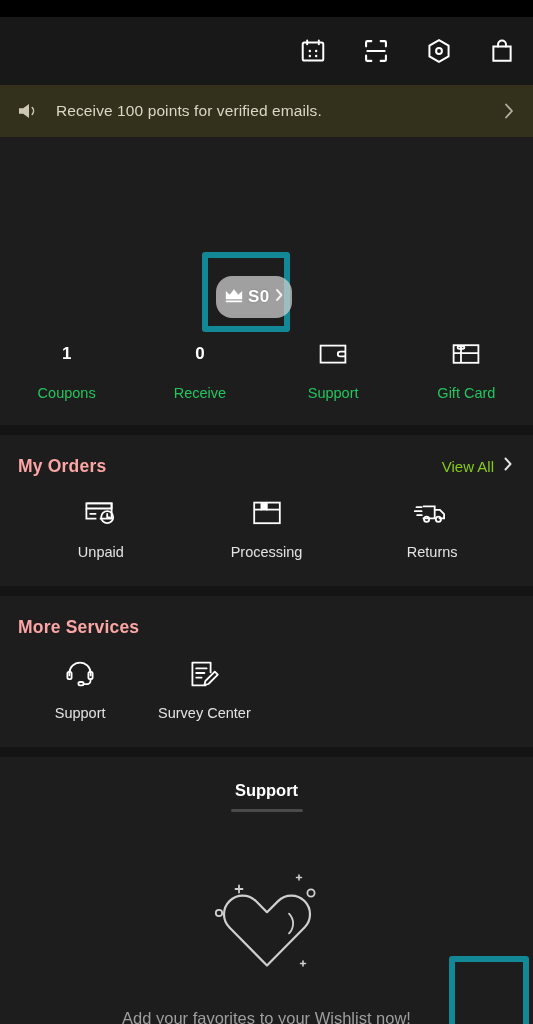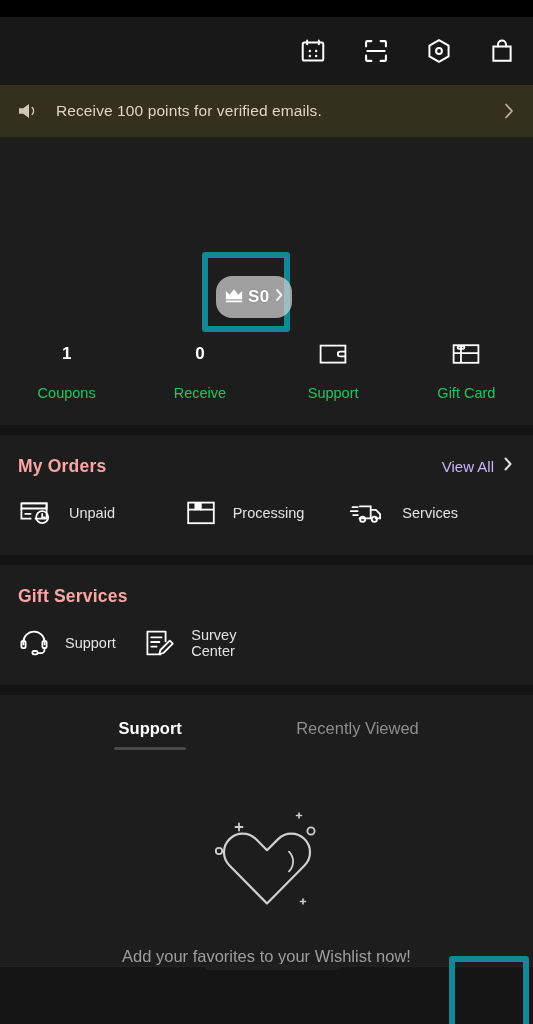--- a/index.html
+++ b/index.html
@@ -92,25 +92,25 @@
   .profile-wrap { position:relative; height:288px; flex:0 0 288px; background:#1d1d1d; }
 
   
   .section { background:#1d1d1d; padding:0 18px; }
   .section-head {
     display:flex; align-items:center; justify-content:space-between;
     height:62px;
   }
   .section-title { color:#fca5a5; font-size:17.5px; font-weight:bold; letter-spacing:.2px; }
   .viewall { display:flex; align-items:center; gap:7px; }
-  .viewall-text { color:#c4b5fd; font-size:15px; }
+  .viewall-text { color:#84cc16; font-size:15px; }
 
   .grid4 { display:flex; padding-bottom:26px; }
   .grid4.left-two { justify-content:space-between; }
-  .cell { flex:1; display:flex; align-items:center; gap:15px; }
+  .cell { flex:1; display:flex; flex-direction:column; align-items:center; gap:15px; }
   .cell-ico { height:32px; display:flex; align-items:center; justify-content:center; }
   .cell-label { color:#e3e3e3; font-size:14.5px; }
 
   
   .wishlist { flex:1; background:#1d1d1d; display:flex; flex-direction:column; }
   .tabs { display:flex; justify-content:center; gap:110px; height:70px; align-items:center; padding-top:8px; }
   .tab { display:flex; flex-direction:column; align-items:center; gap:9px; }
   .tab-label { font-size:16.5px; color:#8e8e8e; }
   .tab.active .tab-label { color:#fff; font-weight:bold; }
   .tab-underline { width:72px; height:3px; border-radius:2px; background:transparent; }
@@ -302,32 +302,32 @@
       <div class="cell">
         <div class="cell-ico">
           <svg width="38" height="30" viewBox="0 0 38 30" fill="none" stroke="#fff" stroke-width="1.8" stroke-linecap="round">
             <path d="M10.5 8.4h11.2v12H10.5"></path>
             <path d="M21.7 11.8h5.2l4.2 4.4v4.2h-4.6"></path>
             <path d="M3.5 9.2h5M1.8 13.2h6.8M4.2 17.2h4.6"></path>
             <circle cx="13.6" cy="21.2" r="2.6" fill="none"></circle>
             <circle cx="25.4" cy="21.2" r="2.6" fill="none"></circle>
           </svg>
         </div>
-        <div class="cell-label">Services</div>
+        <div class="cell-label">Returns</div>
       </div>
 
 
     </div>
   </div>
 
   <div class="gap"></div>
 
   <div class="section">
     <div class="section-head">
-      <span class="section-title">Gift Services</span>
+      <span class="section-title">More Services</span>
     </div>
 
     <div class="grid4 left-two">
 
       <div class="cell">
         <div class="cell-ico">
           <svg width="32" height="30" viewBox="0 0 32 30" fill="none" stroke="#fff" stroke-width="1.8" stroke-linecap="round">
             <path d="M5.4 16.4v-2.2a10.6 10.6 0 0 1 21.2 0v2.2"></path>
             <rect x="3.4" y="12.8" width="4.2" height="7.4" rx="1.6"></rect>
             <rect x="24.4" y="12.8" width="4.2" height="7.4" rx="1.6"></rect>
@@ -355,24 +355,20 @@
     </div>
   </div>
 
   <div class="gap"></div>
 
   <div class="wishlist">
 
     <div class="tabs">
       <div class="tab active">
         <span class="tab-label">Support</span>
-        <span class="tab-underline"></span>
-      </div>
-      <div class="tab">
-        <span class="tab-label">Recently Viewed</span>
         <span class="tab-underline"></span>
       </div>
     </div>
 
     <div class="empty">
       <div>
         <svg width="128" height="110" viewBox="0 0 128 110" fill="none" stroke="#cfcfcf" stroke-width="2.2" stroke-linecap="round" stroke-linejoin="round">
           <path d="M64 96.5L26.5 58.5a18.6 18.6 0 0 1 0-26.4 18.6 18.6 0 0 1 26.4 0L64 43.2l11.1-11.1a18.6 18.6 0 0 1 26.4 0 18.6 18.6 0 0 1 0 26.4z"></path>
           <path d="M86 44.6a14 14 0 0 1 0 19.8" stroke-width="1.8"></path>
           <circle cx="108" cy="24" r="3.6" stroke-width="1.8"></circle>

